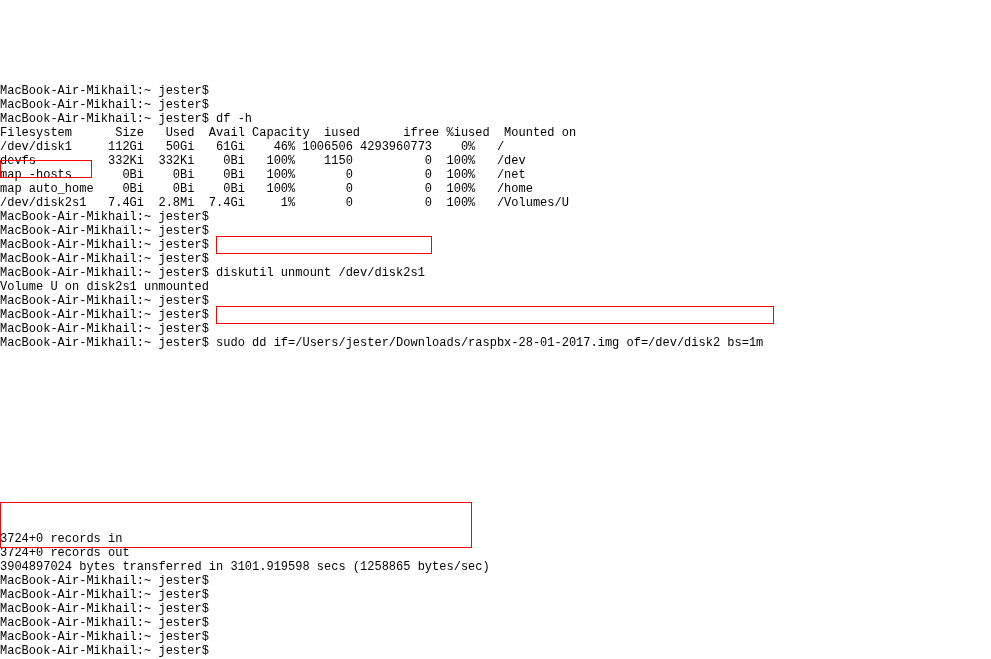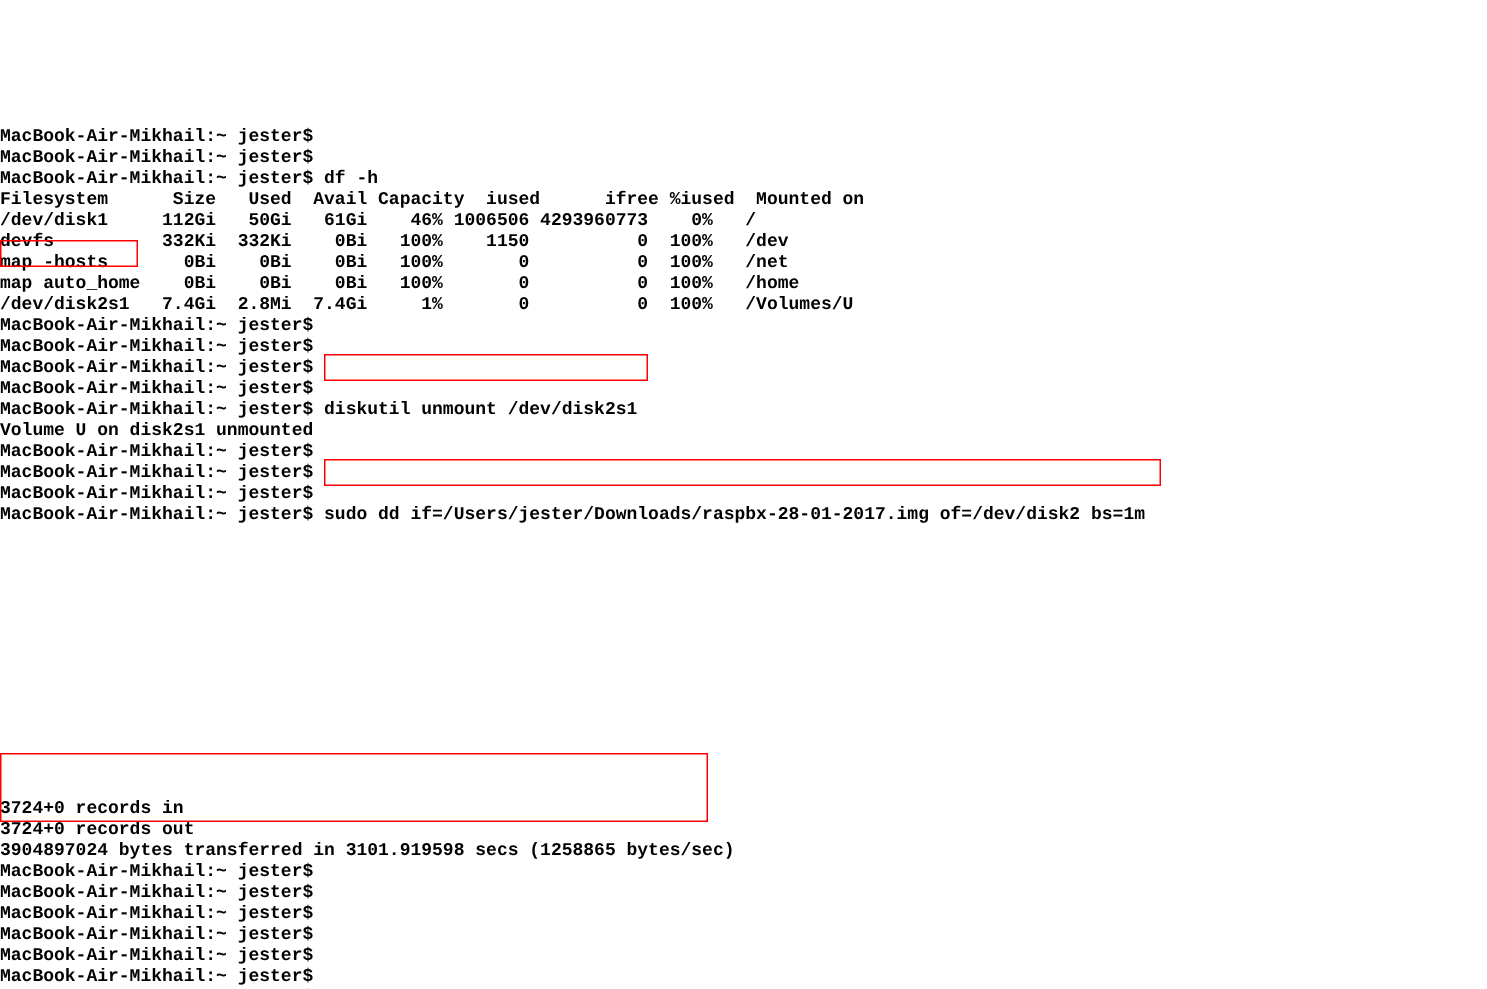--- a/index.html
+++ b/index.html
@@ -17,21 +17,20 @@
       white-space: pre;
       width: 991px;
       position: relative;
     }
     .terminal {
       position: relative;
     }
     .line {
       height: 14px;
       white-space: pre;
-      font-weight: bold;
     }
     .highlight-box {
       position: absolute;
       border: 1.5px solid #ff0000;
       background: transparent;
       pointer-events: none;
     }
   </style>
 </head>
 <body>

